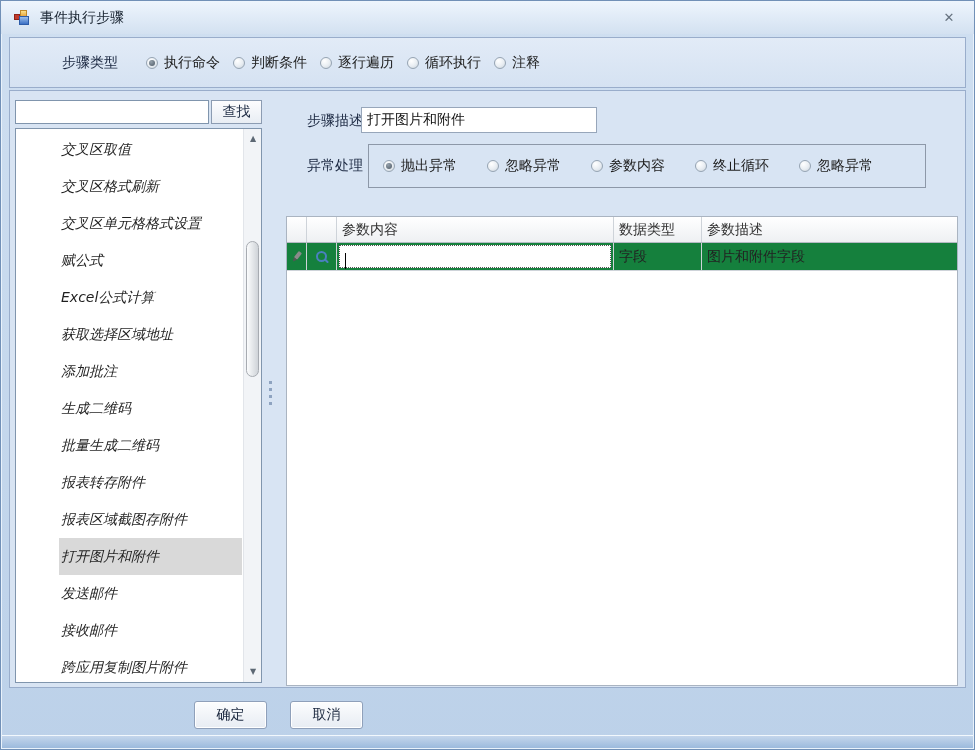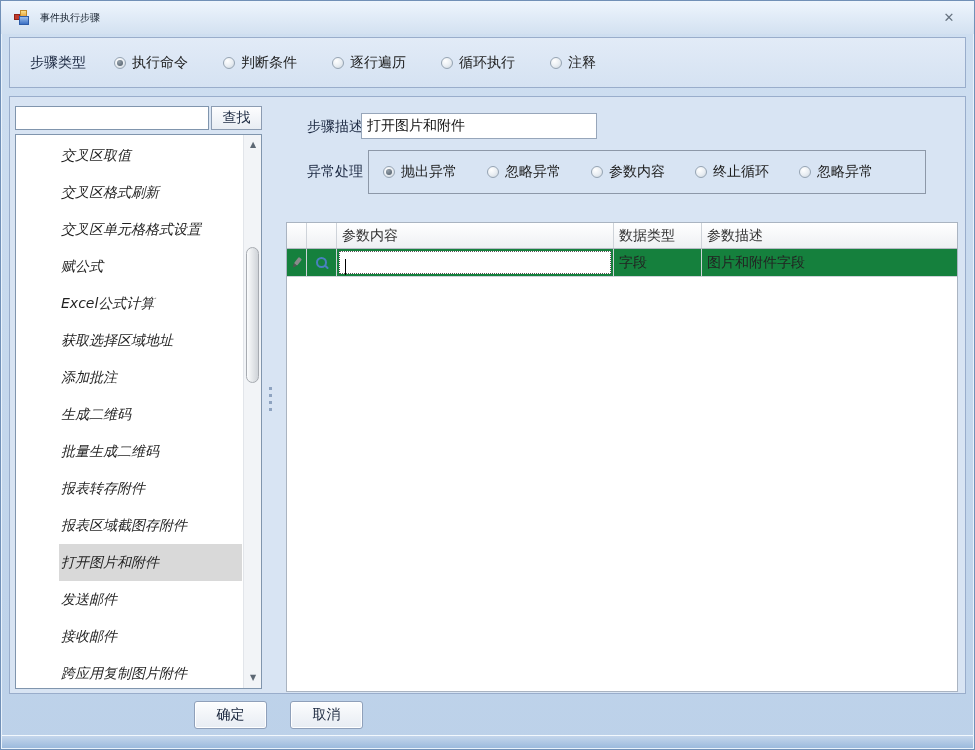--- a/index.html
+++ b/index.html
@@ -14,49 +14,49 @@
   
   .titlebar {
     position:absolute; left:0; top:0; width:100%; height:33px;
     background:linear-gradient(#eef5fd,#d3e1f1);
     display:flex; align-items:center; padding-left:13px;
   }
   .app-icon { position:relative; width:18px; height:16px; margin-right:8px; }
   .app-icon .sq-red    { position:absolute; left:0;  top:4px; width:6px; height:6px; background:#c23a2b; border:1px solid #8d2318; }
   .app-icon .sq-yellow { position:absolute; left:6px; top:0;  width:7px; height:7px; background:linear-gradient(#fbe08a,#e9a83f); border:1px solid #c08a2a; }
   .app-icon .sq-blue   { position:absolute; left:5px; top:6px; width:10px; height:9px; background:linear-gradient(#9cc0ec,#3c70c5); border:1px solid #2d5ca9; }
-  .title-text { font-size:10px; color:#17222f; }
+  .title-text { font-size:14px; color:#17222f; }
   .close-btn {
     position:absolute; right:16px; top:8px; width:18px; height:18px;
     font-size:13px; font-weight:bold; color:#66727f; text-align:center; line-height:18px;
     cursor:pointer;
   }
   
   .panel-steptype {
     position:absolute; left:8px; top:36px; width:957px; height:51px;
     border:1px solid #99adcb; background:linear-gradient(#e2ebf7,#d5e2f2);
     display:flex; align-items:center; padding-left:20px;
   }
   .group-label { font-size:14px; color:#1a2740; }
-  .panel-steptype .group-label { margin-right:28px; }
-  .radio-row { display:flex; align-items:center; gap:35px; }
+  .panel-steptype .group-label { margin-right:28px;margin-left:32px; }
+  .radio-row { display:flex; align-items:center; gap:13px; }
   .radio-item { display:flex; align-items:center; cursor:default; }
   .rc {
     width:12px; height:12px; border-radius:50%; flex:none; margin-right:6px;
     background:radial-gradient(circle at 35% 30%, #ffffff 0%, #e8edf2 55%, #c8d1da 100%);
     border:1px solid #96a4b3; position:relative;
   }
   .rc.checked::after {
     content:""; position:absolute; left:2px; top:2px; width:6px; height:6px; border-radius:50%;
     background:radial-gradient(circle at 35% 30%, #95a1ac, #4d5965);
   }
   .radio-label { font-size:14px; color:#1c1c1c; }
 
   .panel-main {
-    position:absolute; left:8px; top:95px; width:957px; height:598px;
+    position:absolute; left:8px; top:89px; width:957px; height:598px;
     border:1px solid #99adcb; background:#d8e4f3;
   }
   
   .search-input {
     position:absolute; left:5px; top:9px; width:194px; height:24px;
     border:1px solid #8095ad; background:#fff; font-size:14px; padding:0 4px;
     font-family:inherit;
   }
   .find-btn {
     position:absolute; left:201px; top:9px; width:51px; height:24px;

